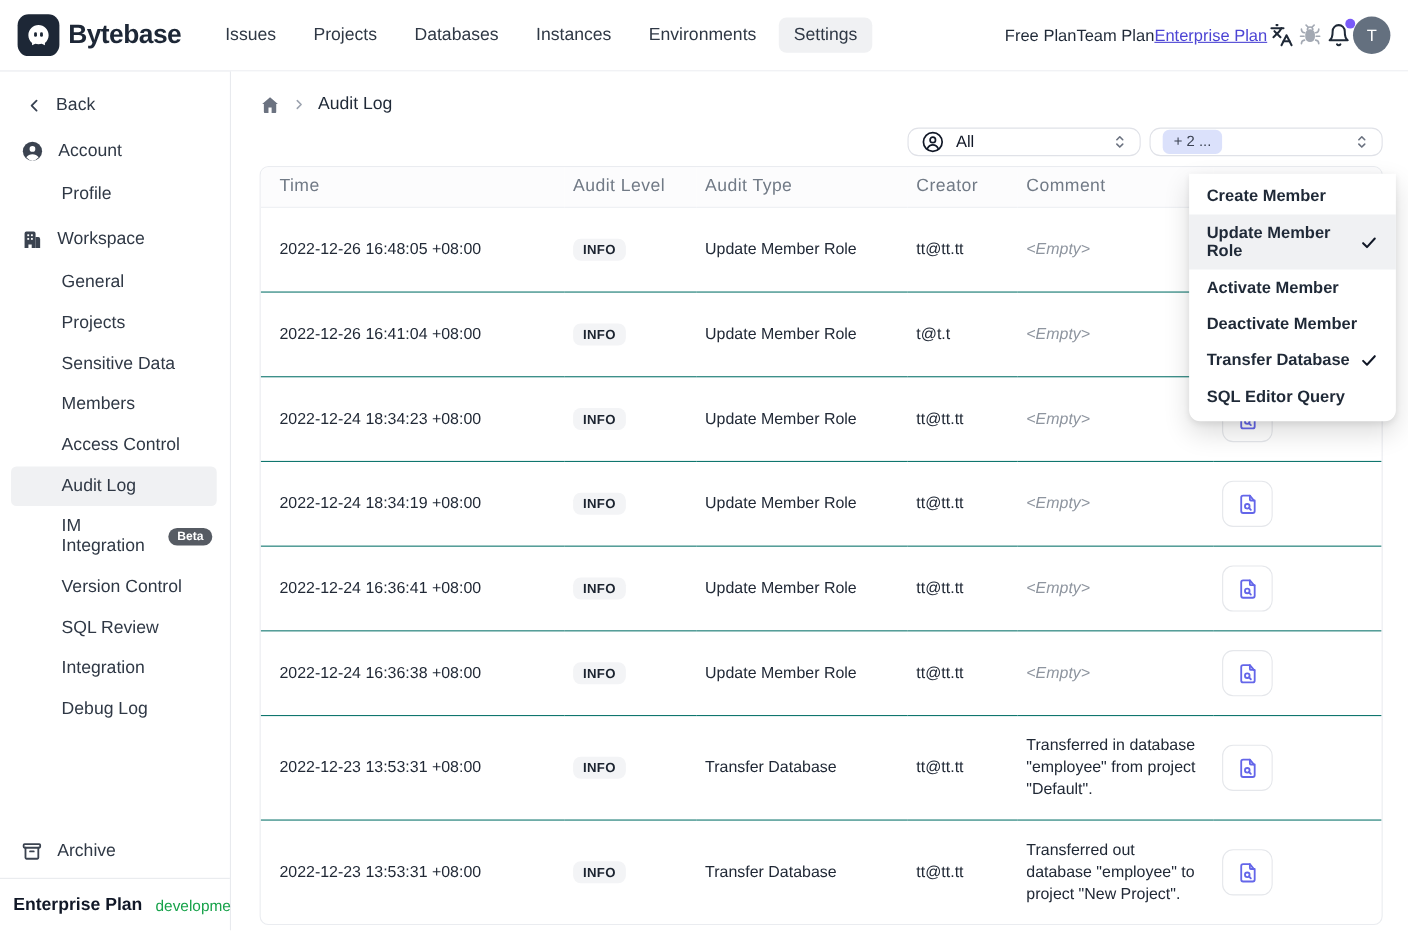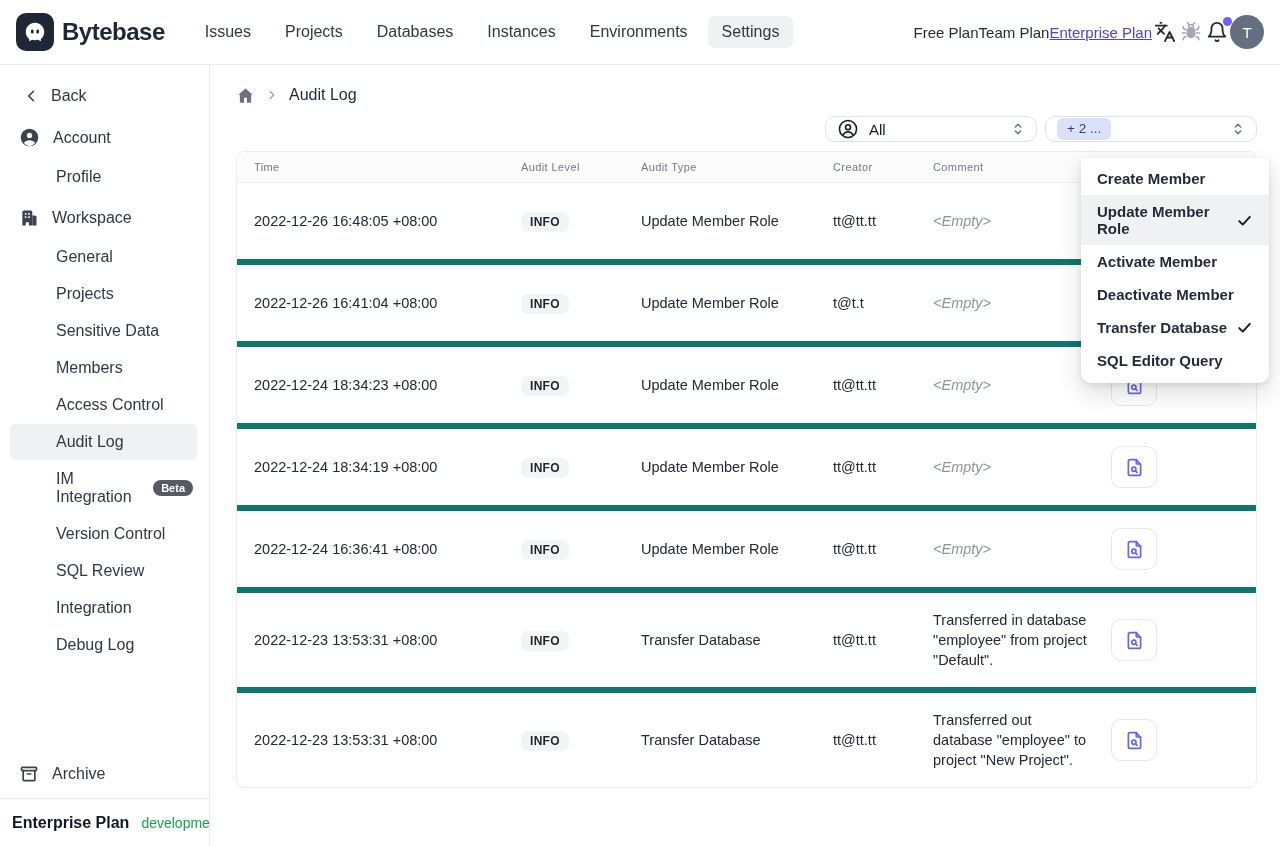--- a/index.html
+++ b/index.html
@@ -39,23 +39,23 @@
   .breadcrumb-current { font-size:16px; color:#1f2937; }
   .filter-row { display:flex; justify-content:flex-end; gap:8px; margin-top:9px; }
   .select { width:212px; height:26px; background:#fff; border:1px solid #e0e2e8; border-radius:10px; display:flex; align-items:center; gap:10px; padding:0 10px 0 11px; cursor:pointer; }
   .select-value { font-size:15px; color:#111827; }
   .select-chevrons { margin-left:auto; display:flex; }
   .pill { background:#dbe1fb; color:#3b4252; font-size:13.5px; padding:4px 10px; border-radius:6px; line-height:1; }
 
   
   .table-wrap { margin-top:9px; border:1px solid #eaecf0; border-radius:8px; overflow:hidden; }
   table { width:100%; border-collapse:collapse; }
-  thead th { text-align:left; font-size:11px; font-weight:400; color:#717a86; letter-spacing:0.4px; padding:9px 8px; background:#fcfcfd; border-bottom:1px solid #eef0f3; }
+  thead th { text-align:left; font-size:16px; font-weight:400; color:#717a86; letter-spacing:0.4px; padding:9px 8px; background:#fcfcfd; border-bottom:1px solid #eef0f3; }
   thead th:first-child { padding-left:17px; }
-  tbody td { padding:17px 8px; font-size:14.5px; color:#212936; border-bottom:6px solid #0f766e; vertical-align:middle; line-height:20px; }
+  tbody td { padding:17px 8px; font-size:14.5px; color:#212936; border-bottom:1px solid #0f766e; vertical-align:middle; line-height:20px; }
   tbody td:first-child { padding-left:17px; }
   tbody tr:last-child td { border-bottom:none; }
   .level-badge { display:inline-block; background:#f3f4f6; color:#1c2430; font-size:12px; font-weight:600; letter-spacing:0.3px; padding:4px 9px; border-radius:7px; line-height:1; }
   .comment { color:#212936; }
   .comment-empty { color:#8e959f; font-style:italic; }
   .detail-btn { width:46px; height:42px; background:#fff; border:1px solid #e5e7eb; border-radius:10px; display:flex; align-items:center; justify-content:center; cursor:pointer; }
 
   
   .menu { position:absolute; top:93px; right:11px; width:188px; background:#fff; border-radius:0 0 10px 10px; box-shadow:0 10px 24px rgba(0,0,0,.14), 0 2px 6px rgba(0,0,0,.08); padding:4px 0 6px; z-index:30;font-weight:bold; }
   .menu-item { display:flex; align-items:center; justify-content:space-between; padding:8px 16px; font-size:15px; color:#1f2937; cursor:pointer; }
@@ -400,20 +400,37 @@
                   <svg width="21" height="21" viewBox="0 0 24 24" fill="none" stroke="#6466e9" stroke-width="1.9" stroke-linecap="round" stroke-linejoin="round">
                     <path d="M14 3v4a1 1 0 0 0 1 1h4"></path>
                     <path d="M19 9v10a2 2 0 0 1-2 2H7a2 2 0 0 1-2-2V5a2 2 0 0 1 2-2h7z"></path>
                     <circle cx="11.3" cy="14" r="2.4"></circle>
                     <path d="m13.1 15.8 1.9 1.9"></path>
                   </svg>
                 </button>
               </td>
             </tr>
 
+            <tr>
+              <td>2022-12-24 16:36:38 +08:00</td>
+              <td><span class="level-badge">INFO</span></td>
+              <td>Update Member Role</td>
+              <td>tt@tt.tt</td>
+              <td><span class="comment comment-empty">&lt;Empty&gt;</span></td>
+              <td>
+                <button class="detail-btn">
+                  <svg width="21" height="21" viewBox="0 0 24 24" fill="none" stroke="#6466e9" stroke-width="1.9" stroke-linecap="round" stroke-linejoin="round">
+                    <path d="M14 3v4a1 1 0 0 0 1 1h4"></path>
+                    <path d="M19 9v10a2 2 0 0 1-2 2H7a2 2 0 0 1-2-2V5a2 2 0 0 1 2-2h7z"></path>
+                    <circle cx="11.3" cy="14" r="2.4"></circle>
+                    <path d="m13.1 15.8 1.9 1.9"></path>
+                  </svg>
+                </button>
+              </td>
+            </tr>
 
             <tr>
               <td>2022-12-23 13:53:31 +08:00</td>
               <td><span class="level-badge">INFO</span></td>
               <td>Transfer Database</td>
               <td>tt@tt.tt</td>
               <td><span class="comment">Transferred in database "employee" from project "Default".</span></td>
               <td>
                 <button class="detail-btn">
                   <svg width="21" height="21" viewBox="0 0 24 24" fill="none" stroke="#6466e9" stroke-width="1.9" stroke-linecap="round" stroke-linejoin="round">

